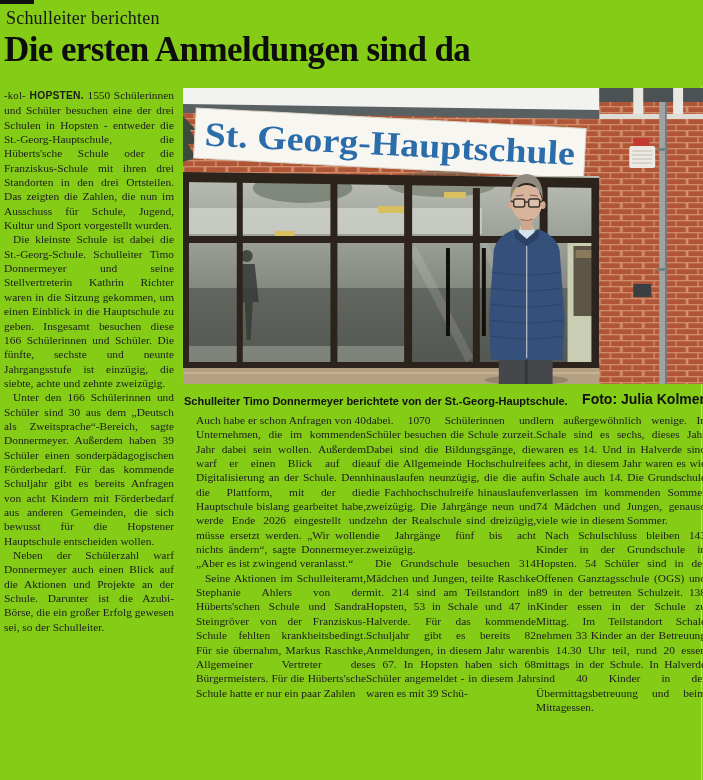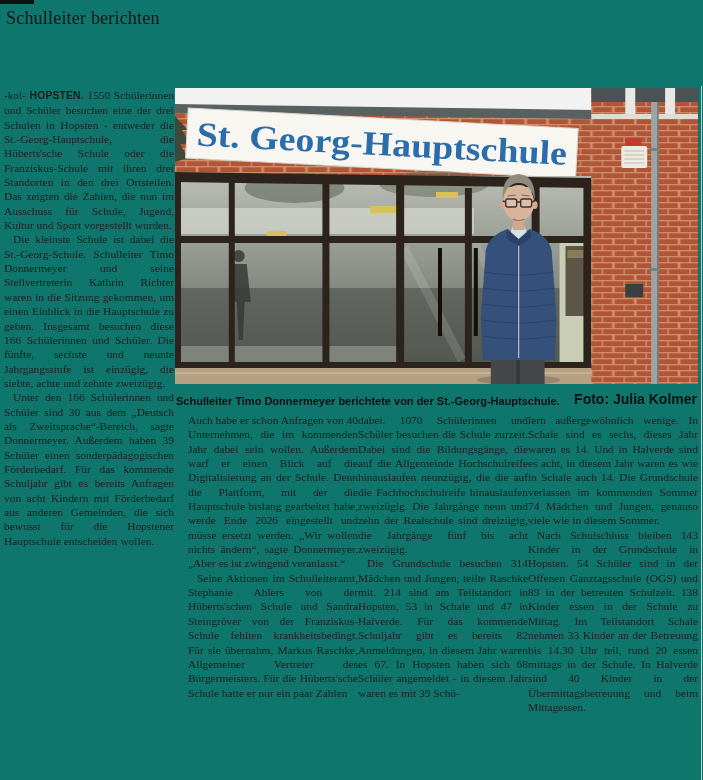--- a/index.html
+++ b/index.html
@@ -1,23 +1,23 @@
 <!DOCTYPE html>
 <html lang="de"><head>
 <meta charset="utf-8">
 <style>
   html,body{margin:0;padding:0;background:#ffffff;}
-  .page{position:relative;width:703px;height:780px;background:#0f766e;overflow:hidden;
+  .page{position:relative;width:703px;height:780px;background:#84cc16;overflow:hidden;
         font-family:"Liberation Serif",serif;color:#1c1c1c;}
   .top-artifact{position:absolute;left:0;top:0;width:34px;height:4px;background:#101010;}
   .edge-rule{position:absolute;right:1px;top:86px;bottom:0;width:1px;background:#c9c9c9;}
   .kicker{position:absolute;left:6px;top:8px;font-size:18px;font-weight:400;color:#161616;letter-spacing:0.2px;}
   .headline{position:absolute;left:4px;top:32px;margin:0;font-size:35px;font-weight:700;
             letter-spacing:-0.6px;line-height:1.05;color:#0d0d0d;white-space:nowrap;}
-  .content{position:absolute;left:4px;top:88px;width:698px;height:690px;display:flex;gap:1px;}
+  .content{position:absolute;left:4px;top:88px;width:698px;height:690px;display:flex;gap:9px;}
   .col{width:170px;flex:0 0 170px;overflow:hidden;}
   .col p{margin:0;text-align:justify;font-size:11.4px;line-height:14.35px;
          hyphens:auto;-webkit-hyphens:auto;overflow-wrap:break-word;}
   .col p.indent{text-indent:9px;}
   .kol{font-size:10.5px;letter-spacing:0.3px;}
   .city{font-family:"Liberation Sans",sans-serif;font-weight:700;font-size:10.3px;letter-spacing:0.2px;}
   .right-area{width:523px;display:flex;flex-direction:column;}
   .photo{width:523px;height:296px;position:relative;background:#8f948c;flex:0 0 296px;}
   .photo svg{display:block;}
   .caption-row{height:22px;display:flex;justify-content:space-between;align-items:flex-end;
@@ -27,27 +27,29 @@
   .cols-row{margin-top:6px;flex:1;display:flex;justify-content:flex-end;overflow:hidden;}
 </style>
 </head>
 <body>
 
 <div class="page">
   <div class="top-artifact"></div>
   <div class="edge-rule"></div>
 
   <div class="kicker">Schulleiter berichten</div>
+  <h1 class="headline">Die ersten Anmeldungen sind da</h1>
 
   <div class="content">
 
     <div class="col">
       <p><span class="kol">-kol-</span> <span class="city">HOPSTEN.</span> <span>1550 Schülerinnen und Schüler besuchen eine der drei Schulen in Hopsten - entweder die St.-Georg-Hauptschule, die Hüberts'sche Schule oder die Franziskus-Schule mit ihren drei Standorten in den drei Ortsteilen. Das zeigten die Zahlen, die nun im Ausschuss für Schule, Jugend, Kultur und Sport vorgestellt wurden.</span></p>
       <p class="indent">Die kleinste Schule ist dabei die St.-Georg-Schule. Schulleiter Timo Donnermeyer und seine Stellvertreterin Kathrin Richter waren in die Sitzung gekommen, um einen Einblick in die Hauptschule zu geben. Insgesamt besuchen diese 166 Schülerinnen und Schüler. Die fünfte, sechste und neunte Jahrgangsstufe ist einzügig, die siebte, achte und zehnte zweizügig.</p>
       <p class="indent">Unter den 166 Schülerinnen und Schüler sind 30 aus dem „Deutsch als Zweitsprache“-Bereich, sagte Donnermeyer. Außerdem haben 39 Schüler einen sonderpädagogischen Förderbedarf. Für das kommende Schuljahr gibt es bereits Anfragen von acht Kindern mit Förderbedarf aus anderen Gemeinden, die sich bewusst für die Hopstener Hauptschule entscheiden wollen.</p>
+      <p class="indent">Neben der Schülerzahl warf Donnermeyer auch einen Blick auf die Aktionen und Projekte an der Schule. Darunter ist die Azubi-Börse, die ein großer Erfolg gewesen sei, so der Schulleiter.</p>
     </div>
 
     <div class="right-area">
 
       <figure class="photo" style="margin:0">
         <svg width="523" height="296" viewBox="0 0 525 296" preserveAspectRatio="none">
           <defs>
             <pattern id="brick" width="22" height="12" patternUnits="userSpaceOnUse">
               <rect width="22" height="12" fill="#b05536"></rect>
               <path d="M0,0.75 H22 M0,6.75 H22 M11,0.75 V6.75 M0.75,6.75 V12 M21.25,6.75 V12" stroke="#d99e7d" stroke-width="1.1" fill="none"></path>

